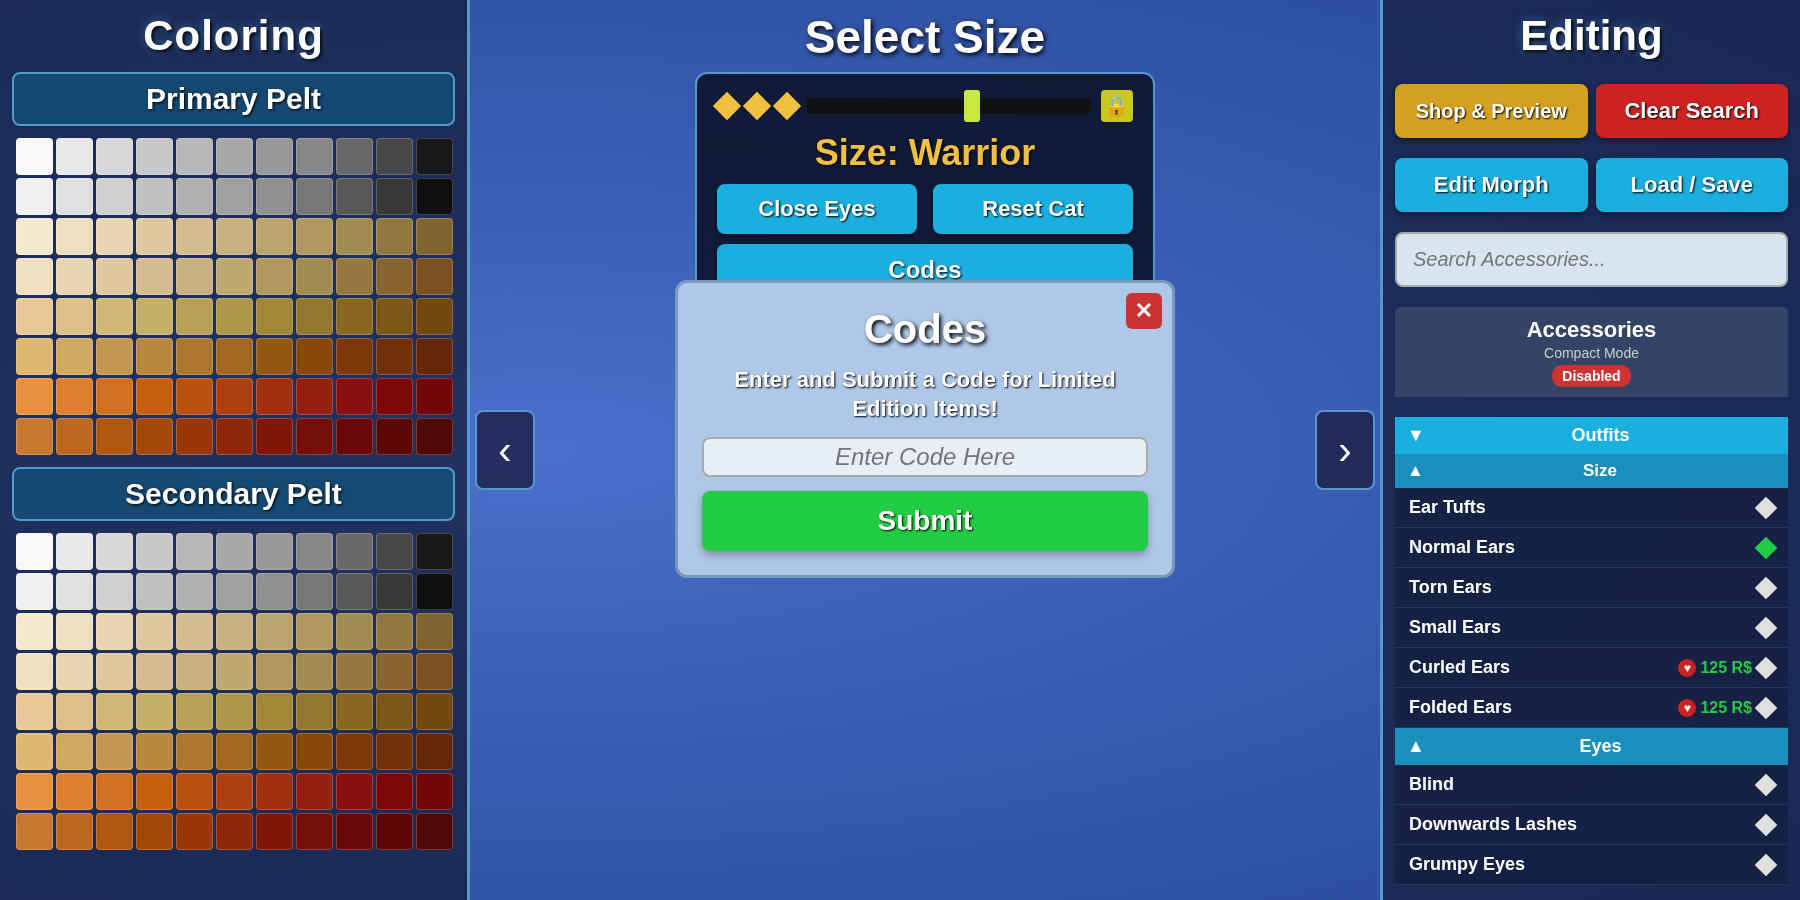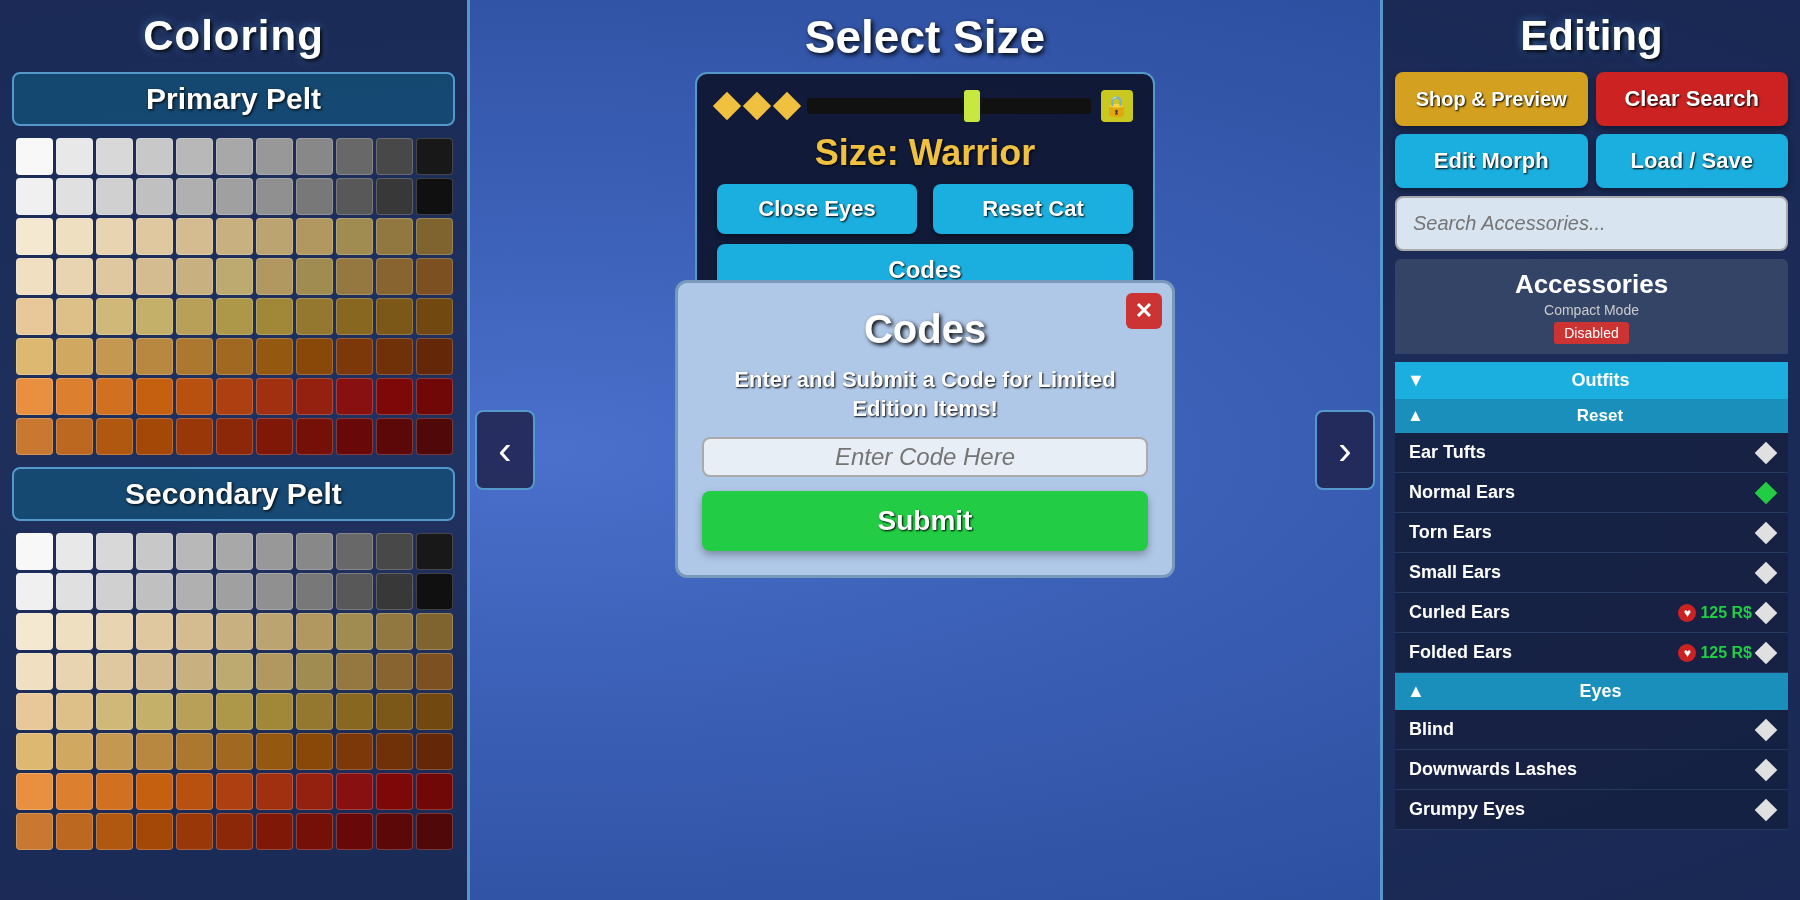--- a/index.html
+++ b/index.html
@@ -337,21 +337,21 @@
     }
 
     
     .right-panel {
       width: 420px;
       background: rgba(20, 30, 60, 0.75);
       border-left: 3px solid #5599cc;
       padding: 12px;
       display: flex;
       flex-direction: column;
-      gap: 8px;
+      gap: 20px;
       overflow-y: auto;
     }
 
     .editing-title {
       text-align: center;
       font-size: 42px;
       color: white;
       font-weight: 900;
       text-shadow: 2px 2px 4px #000, 0 0 10px rgba(100,180,255,0.5);
       margin-bottom: 4px;
@@ -432,37 +432,37 @@
 
     .accessories-header {
       background: #334466;
       color: white;
       padding: 10px;
       border-radius: 6px 6px 0 0;
       text-align: center;
     }
 
     .accessories-title {
-      font-size: 26px;
+      font-size: 22px;
       font-weight: 900;
     }
 
     .compact-mode-label {
       font-size: 14px;
       color: #ccc;
       margin-top: 2px;
     }
 
     .compact-mode-badge {
       background: #cc3333;
       color: white;
       font-size: 14px;
-      font-weight: 400;
+      font-weight: 700;
       padding: 3px 10px;
-      border-radius: 3px;
+      border-radius: 10px;
       display: inline-block;
       margin-top: 4px;
     }
 
     .category-header {
       background: #1aafdf;
       color: white;
       padding: 8px 12px;
       font-size: 18px;
       font-weight: 900;
@@ -816,21 +816,21 @@
     <div>
       <div class="category-header">
         <span>▼</span>
         <span>Outfits</span>
         <span></span>
       </div>
 
       <div>
         <div class="sub-category-header">
           <span>▲</span>
-          <span>Reset</span>
+          <span>Size</span>
           <span></span>
         </div>
         <div class="accessory-list">
 
           <div class="accessory-item">
             <span class="accessory-name">Ear Tufts</span>
             <div class="accessory-diamond"></div>
           </div>
 
           <div class="accessory-item">

